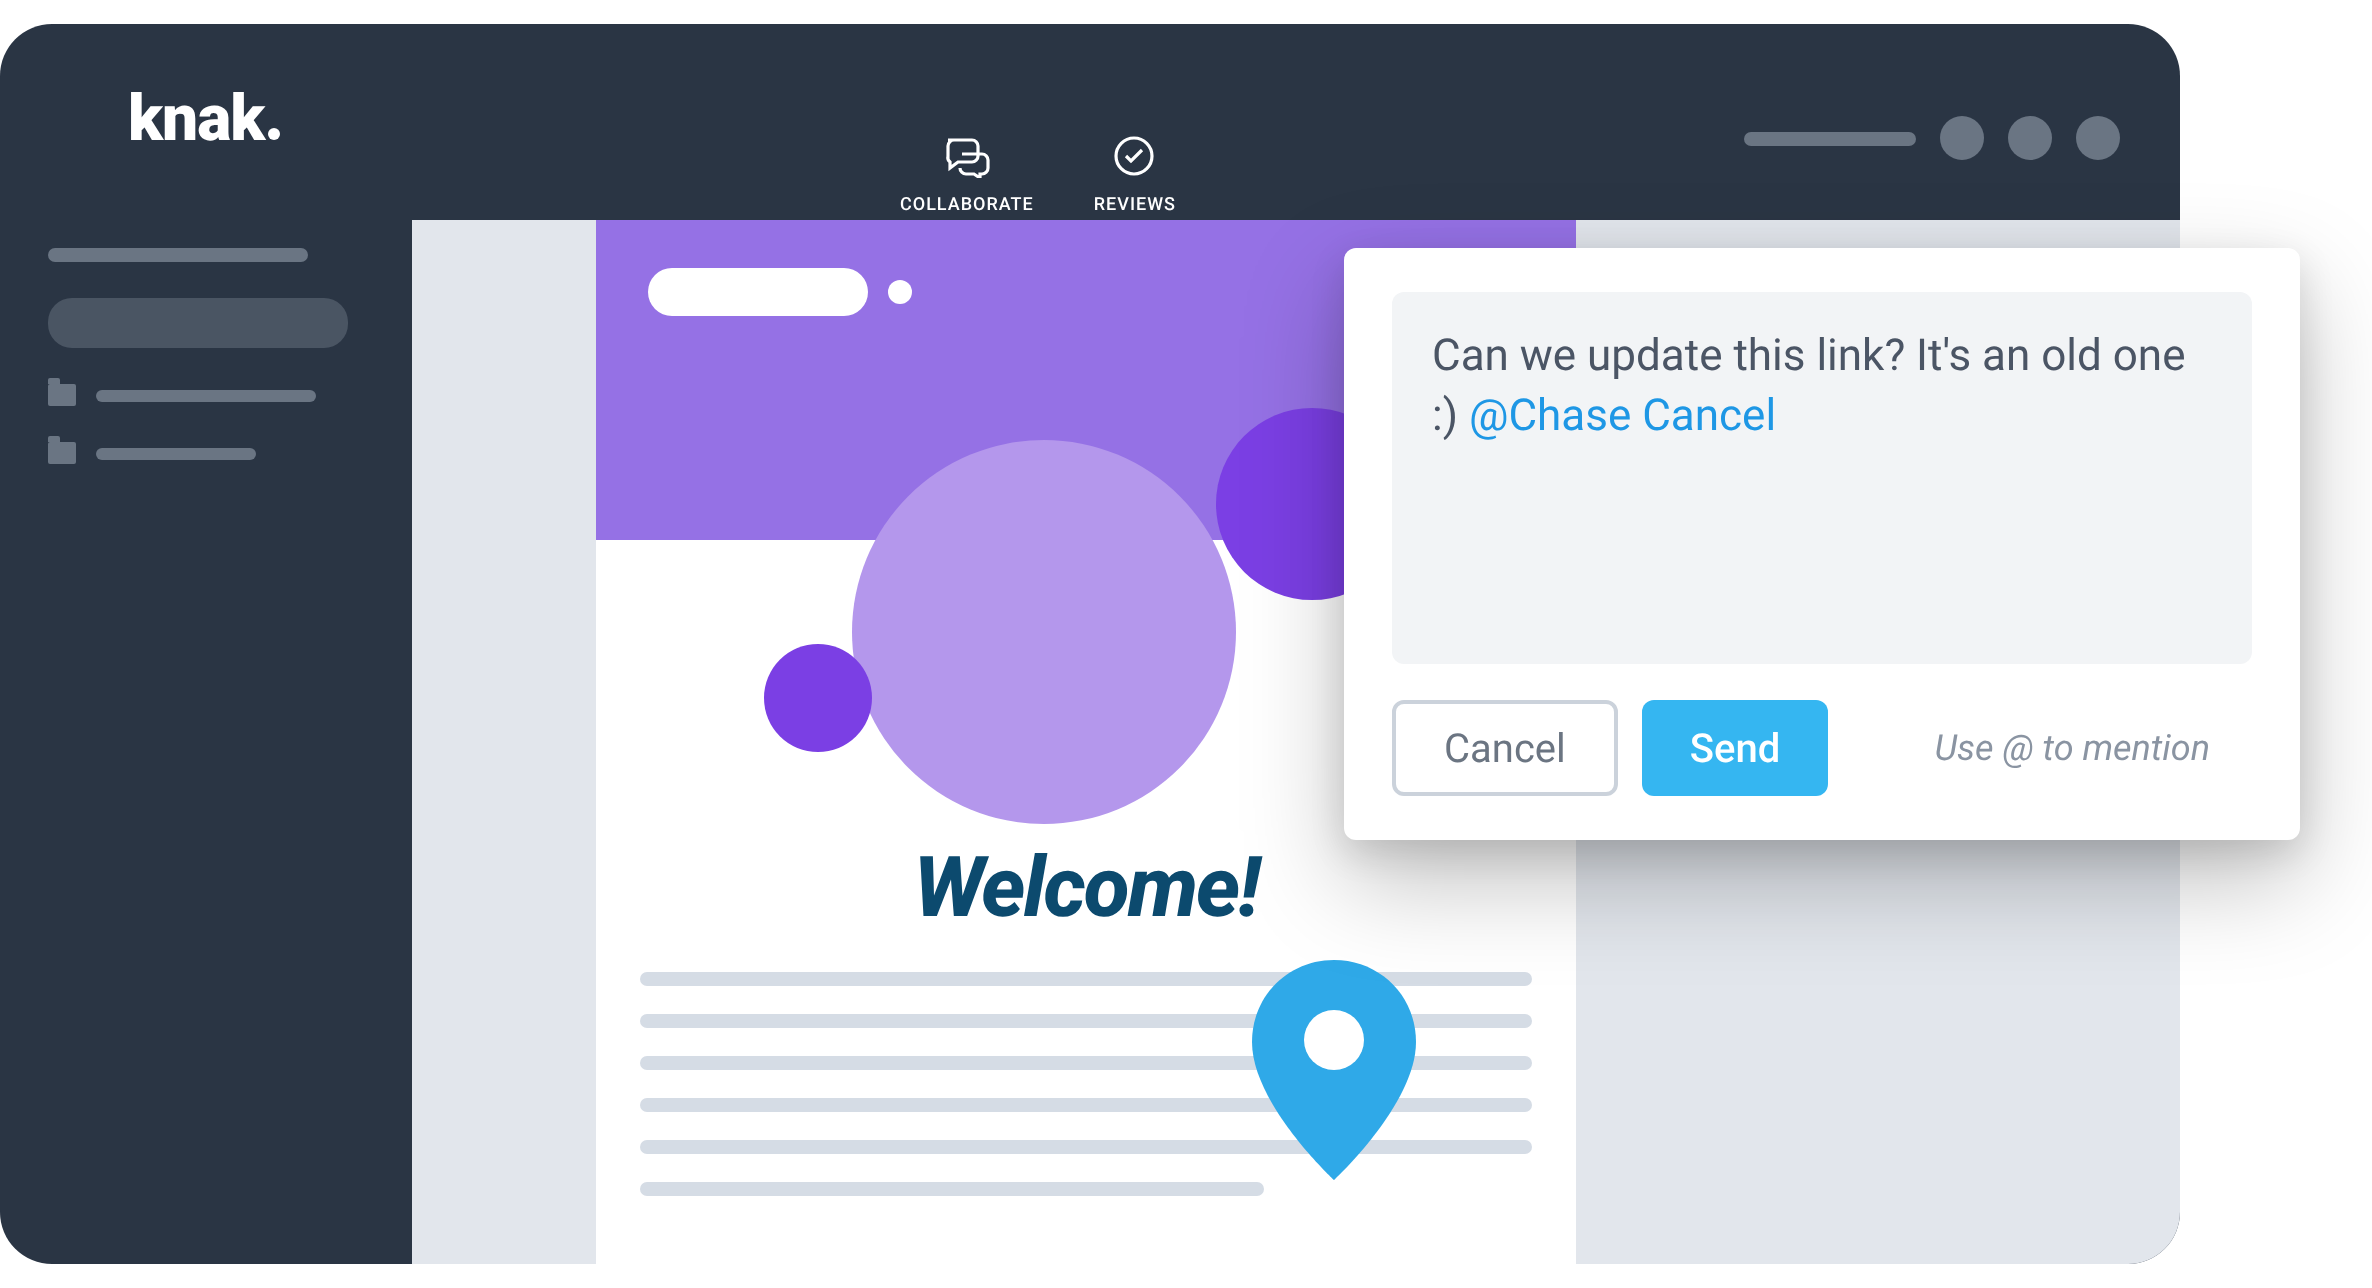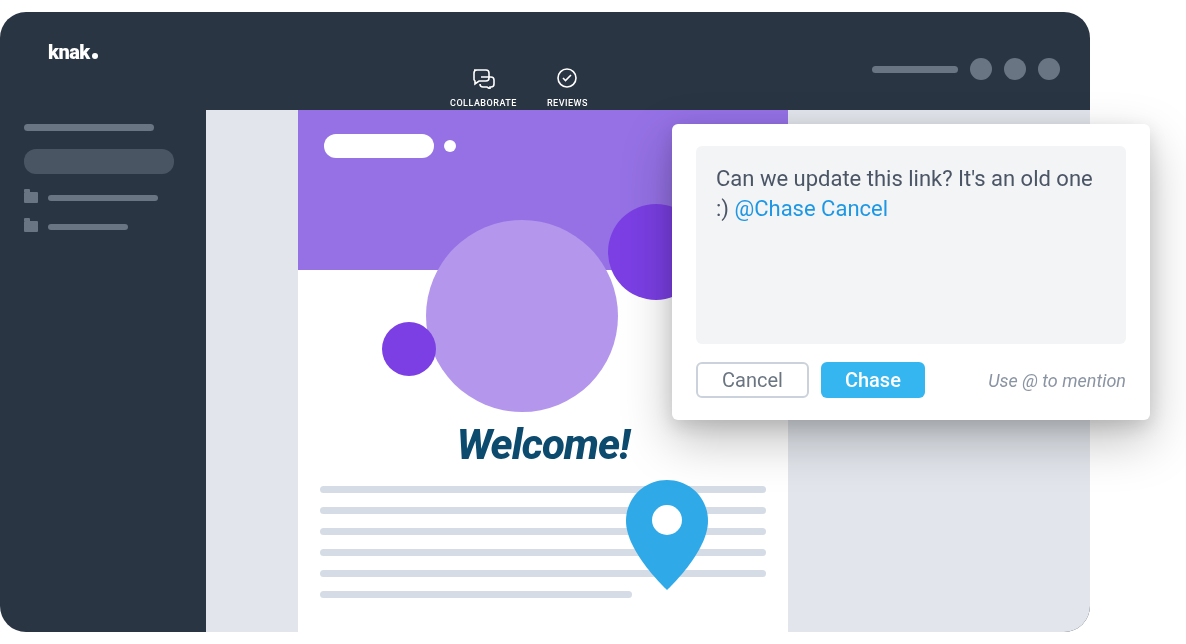--- a/index.html
+++ b/index.html
@@ -20,25 +20,25 @@
     background: #2A3544;
     border-radius: 26px;
     overflow: hidden;
   }
   .app-header {
     height: 98px;
     position: relative;
   }
   .logo {
     position: absolute;
-    left: 48px;
+    left: 64px;
     top: 28px;
     color: #fff;
     font-weight: 900;
-    font-size: 20px;
+    font-size: 32px;
     letter-spacing: -0.5px;
   }
   .logo .dot {
     display: inline-block;
     width: 6px;
     height: 6px;
     background: #fff;
     border-radius: 50%;
     margin-left: 2px;
     vertical-align: baseline;
@@ -264,21 +264,21 @@
   .mention {
     color: #1E97E5;
   }
   .comment-footer {
     display: flex;
     align-items: center;
     gap: 12px;
     margin-top: 18px;
   }
   .btn {
-    height: 36px;
+    height: 48px;
     border-radius: 6px;
     font-size: 20px;
     padding: 0 24px;
     display: flex;
     align-items: center;
     justify-content: center;
     cursor: pointer;
     border: none;
     font-family: inherit;
   }
@@ -290,21 +290,21 @@
   .btn-send {
     background: #35B6F1;
     color: #fff;
     font-weight: 500;
   }
   .hint {
     margin-left: auto;
     font-style: italic;
     color: #8A94A2;
     font-size: 18px;
-    margin-right: 0;
+    margin-right: 21px;
   }
 </style>
 </head>
 <body>
 
 <div class="app-window">
   <div class="app-header">
     <div class="logo">
       <span>knak</span><span class="dot"></span>
     </div>
@@ -380,16 +380,16 @@
     </div>
   </div>
 </div>
 
 <div class="comment-panel">
   <div class="comment-box">
     <span>Can we update this link? It's an old one :) </span><span class="mention">@Chase Cancel</span>
   </div>
   <div class="comment-footer">
     <button class="btn btn-cancel">Cancel</button>
-    <button class="btn btn-send">Chase</button>
+    <button class="btn btn-send">Send</button>
     <span class="hint">Use @ to mention</span>
   </div>
 </div>
 
 </body></html>

